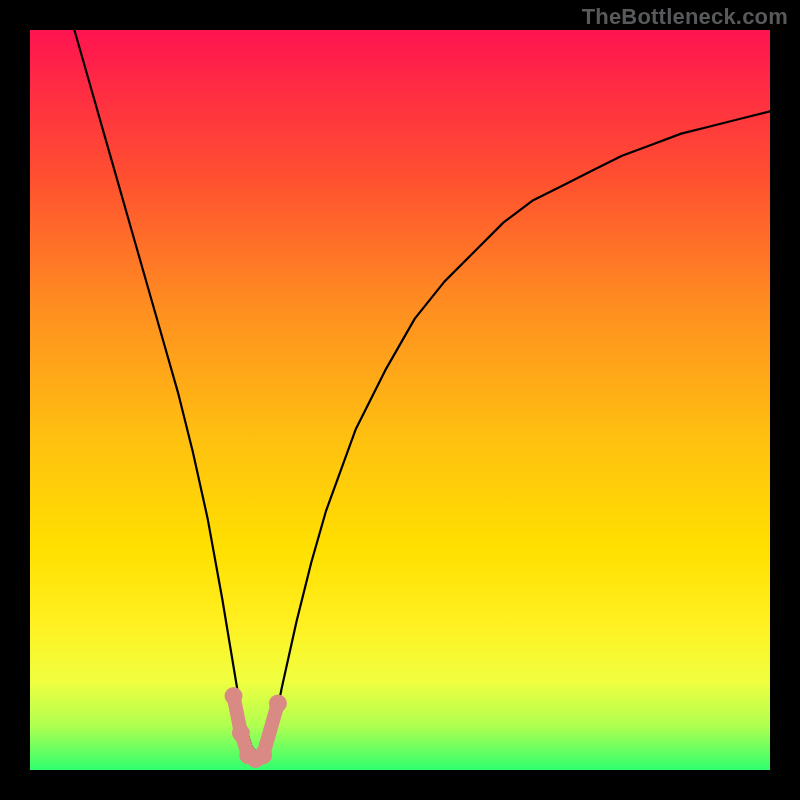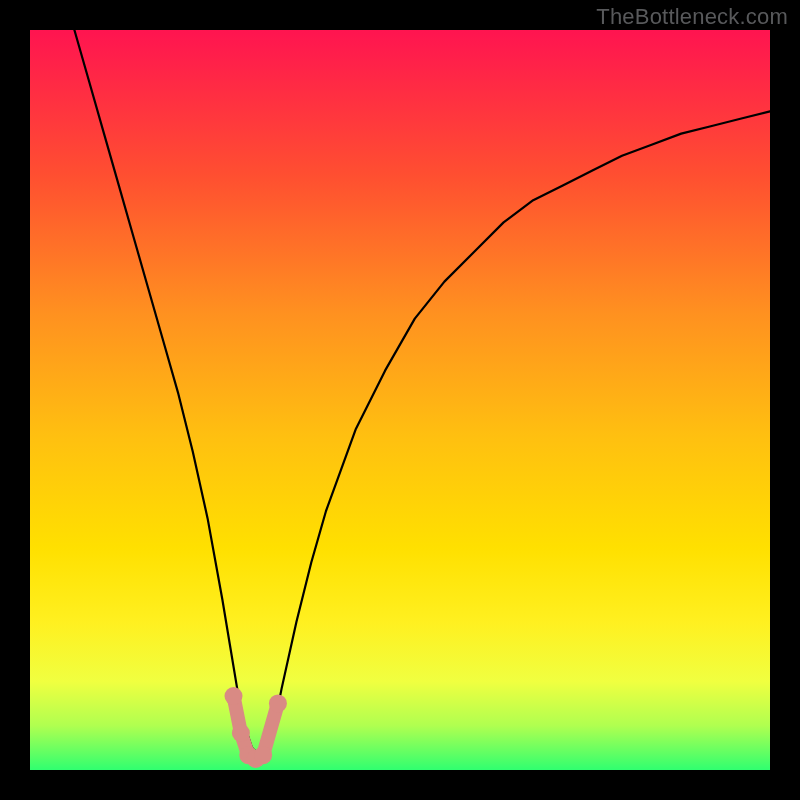--- a/index.html
+++ b/index.html
@@ -1,17 +1,17 @@
 <!DOCTYPE html>
 <html><head>
 <meta charset="utf-8">
 <style>
   html,body{margin:0;padding:0;width:800px;height:800px;overflow:hidden;background:#fff;font-family:Arial,Helvetica,sans-serif}
   .frame{position:relative;width:800px;height:800px}
-  .watermark{position:absolute;top:4px;right:12px;font-size:22px;color:#58595b;font-weight:400;letter-spacing:.2px}
+  .watermark{position:absolute;top:4px;right:12px;font-size:22px;color:#58595b;font-weight:700;letter-spacing:.2px}
   svg{display:block}
 </style>
 </head>
 <body>
 <div class="frame">
 
 <svg width="800" height="800" viewBox="0 0 800 800">
       <rect x="0" y="0" width="800" height="800" fill="#000000"></rect>
       <defs>
         <linearGradient id="bg" x1="0" y1="0" x2="0" y2="1">

